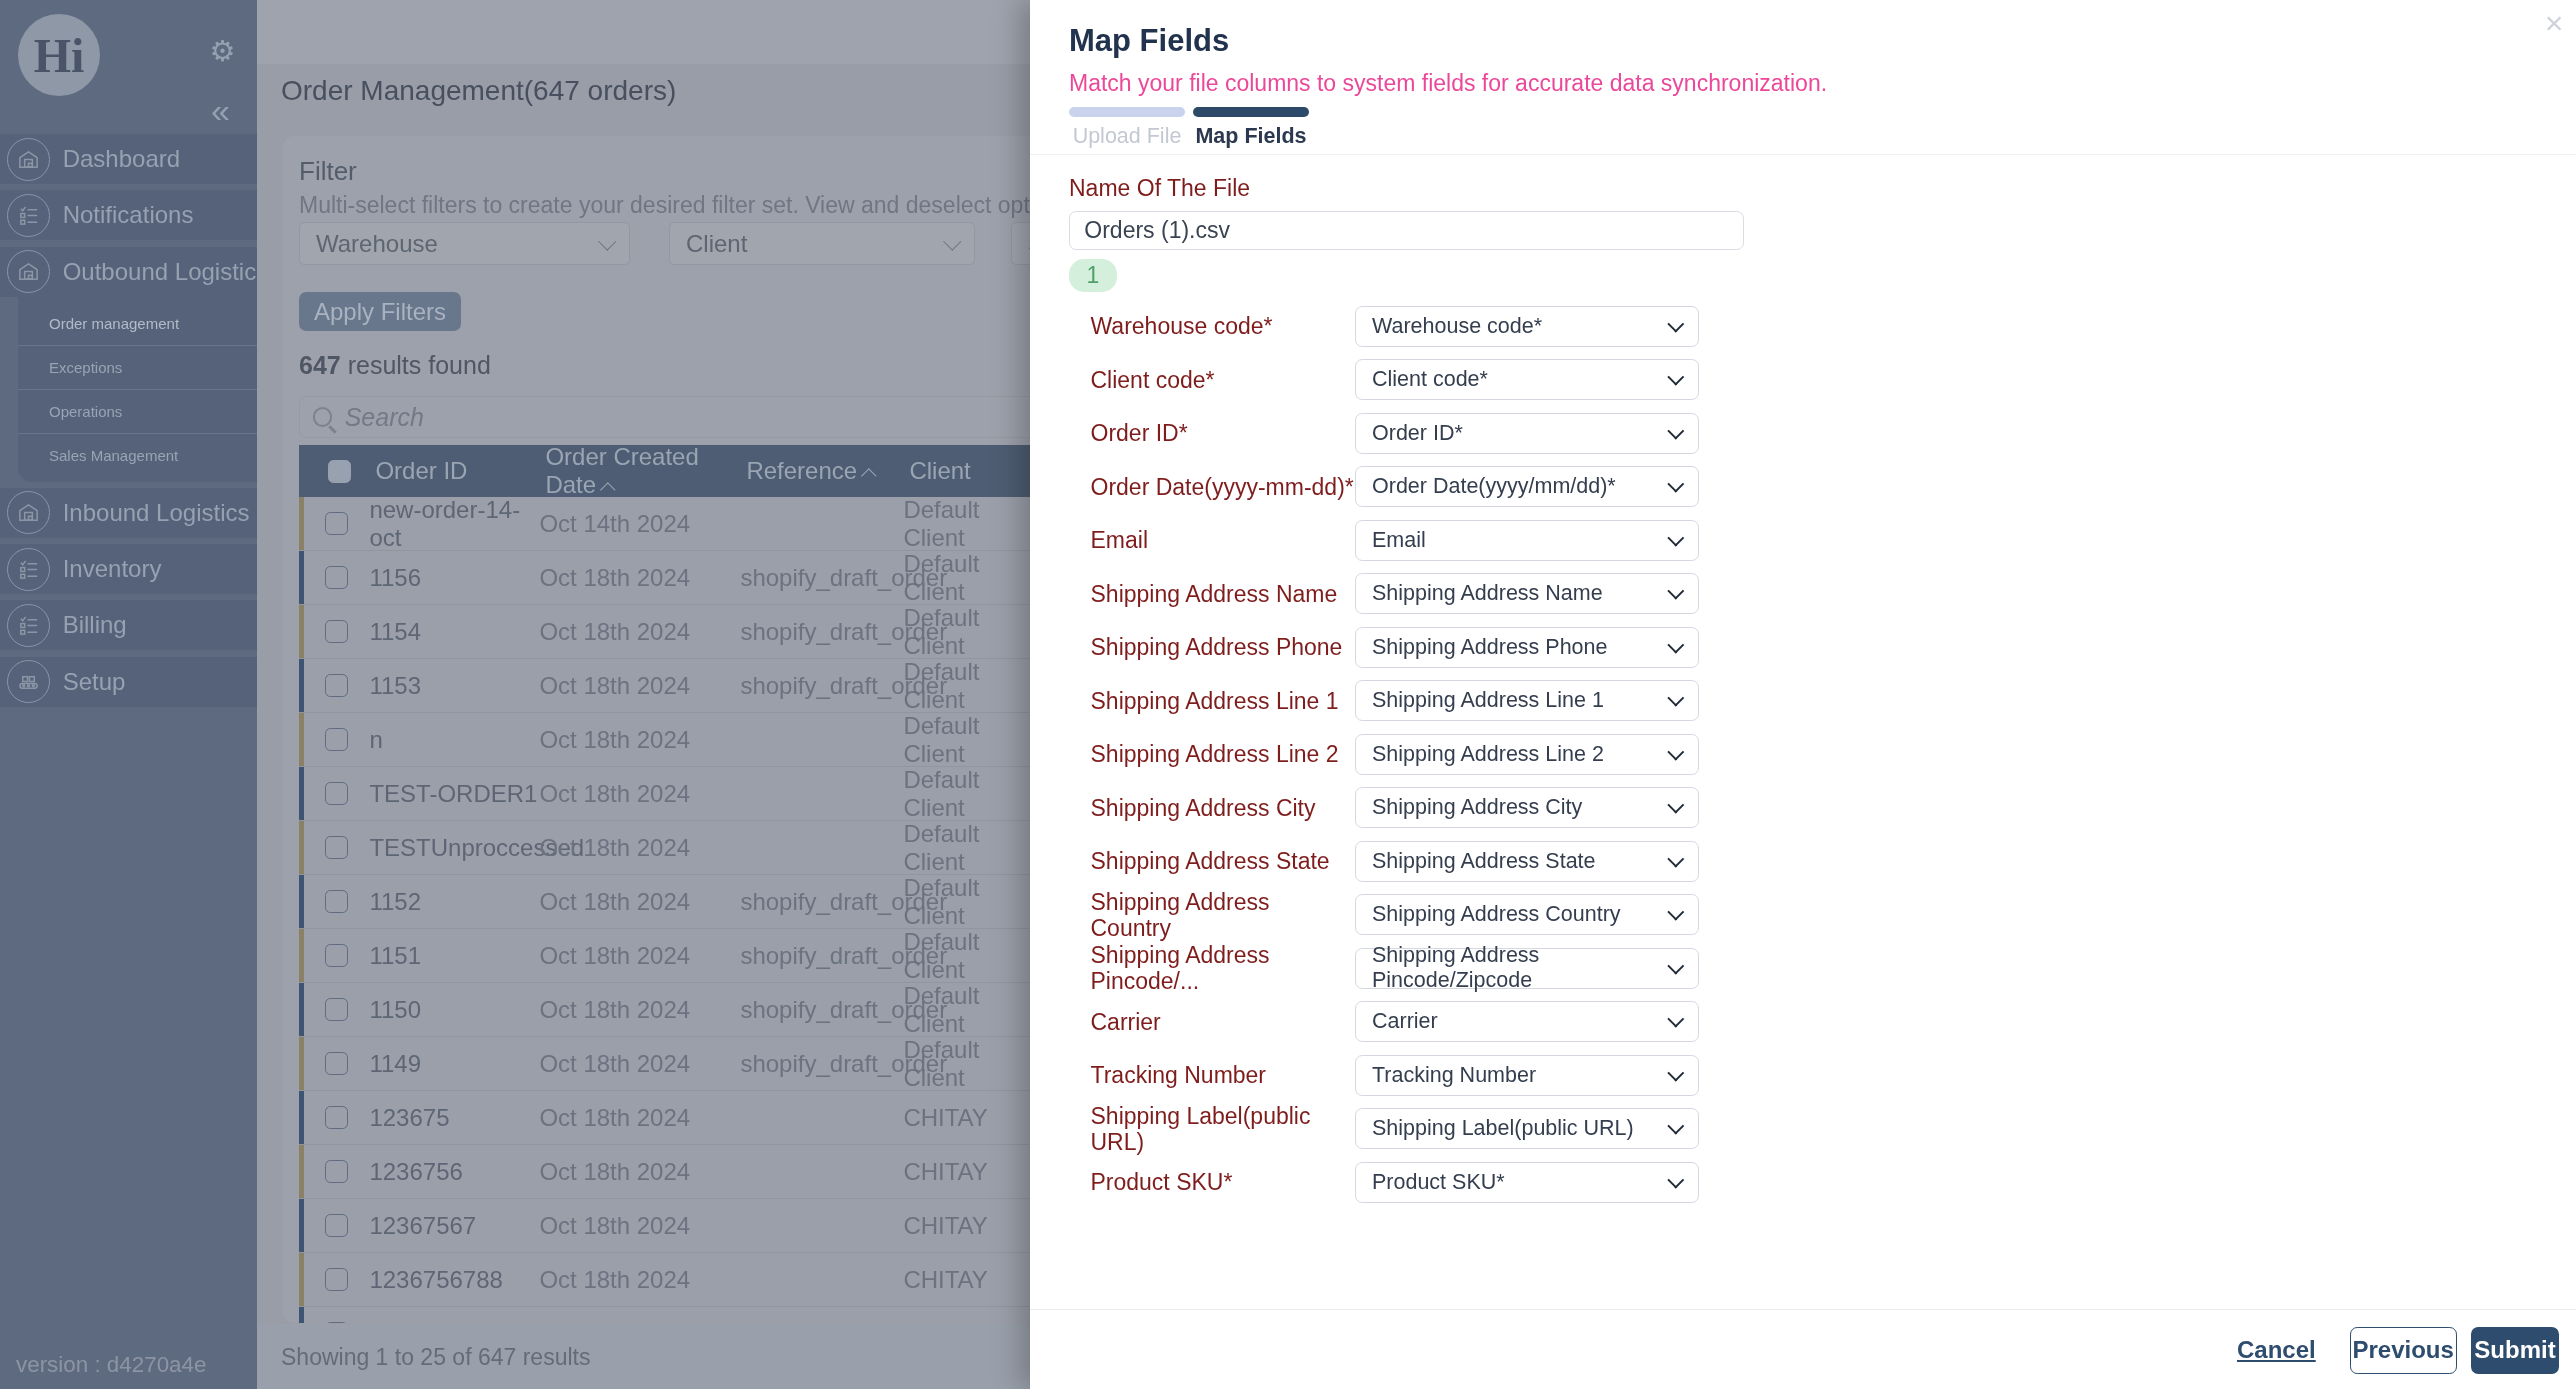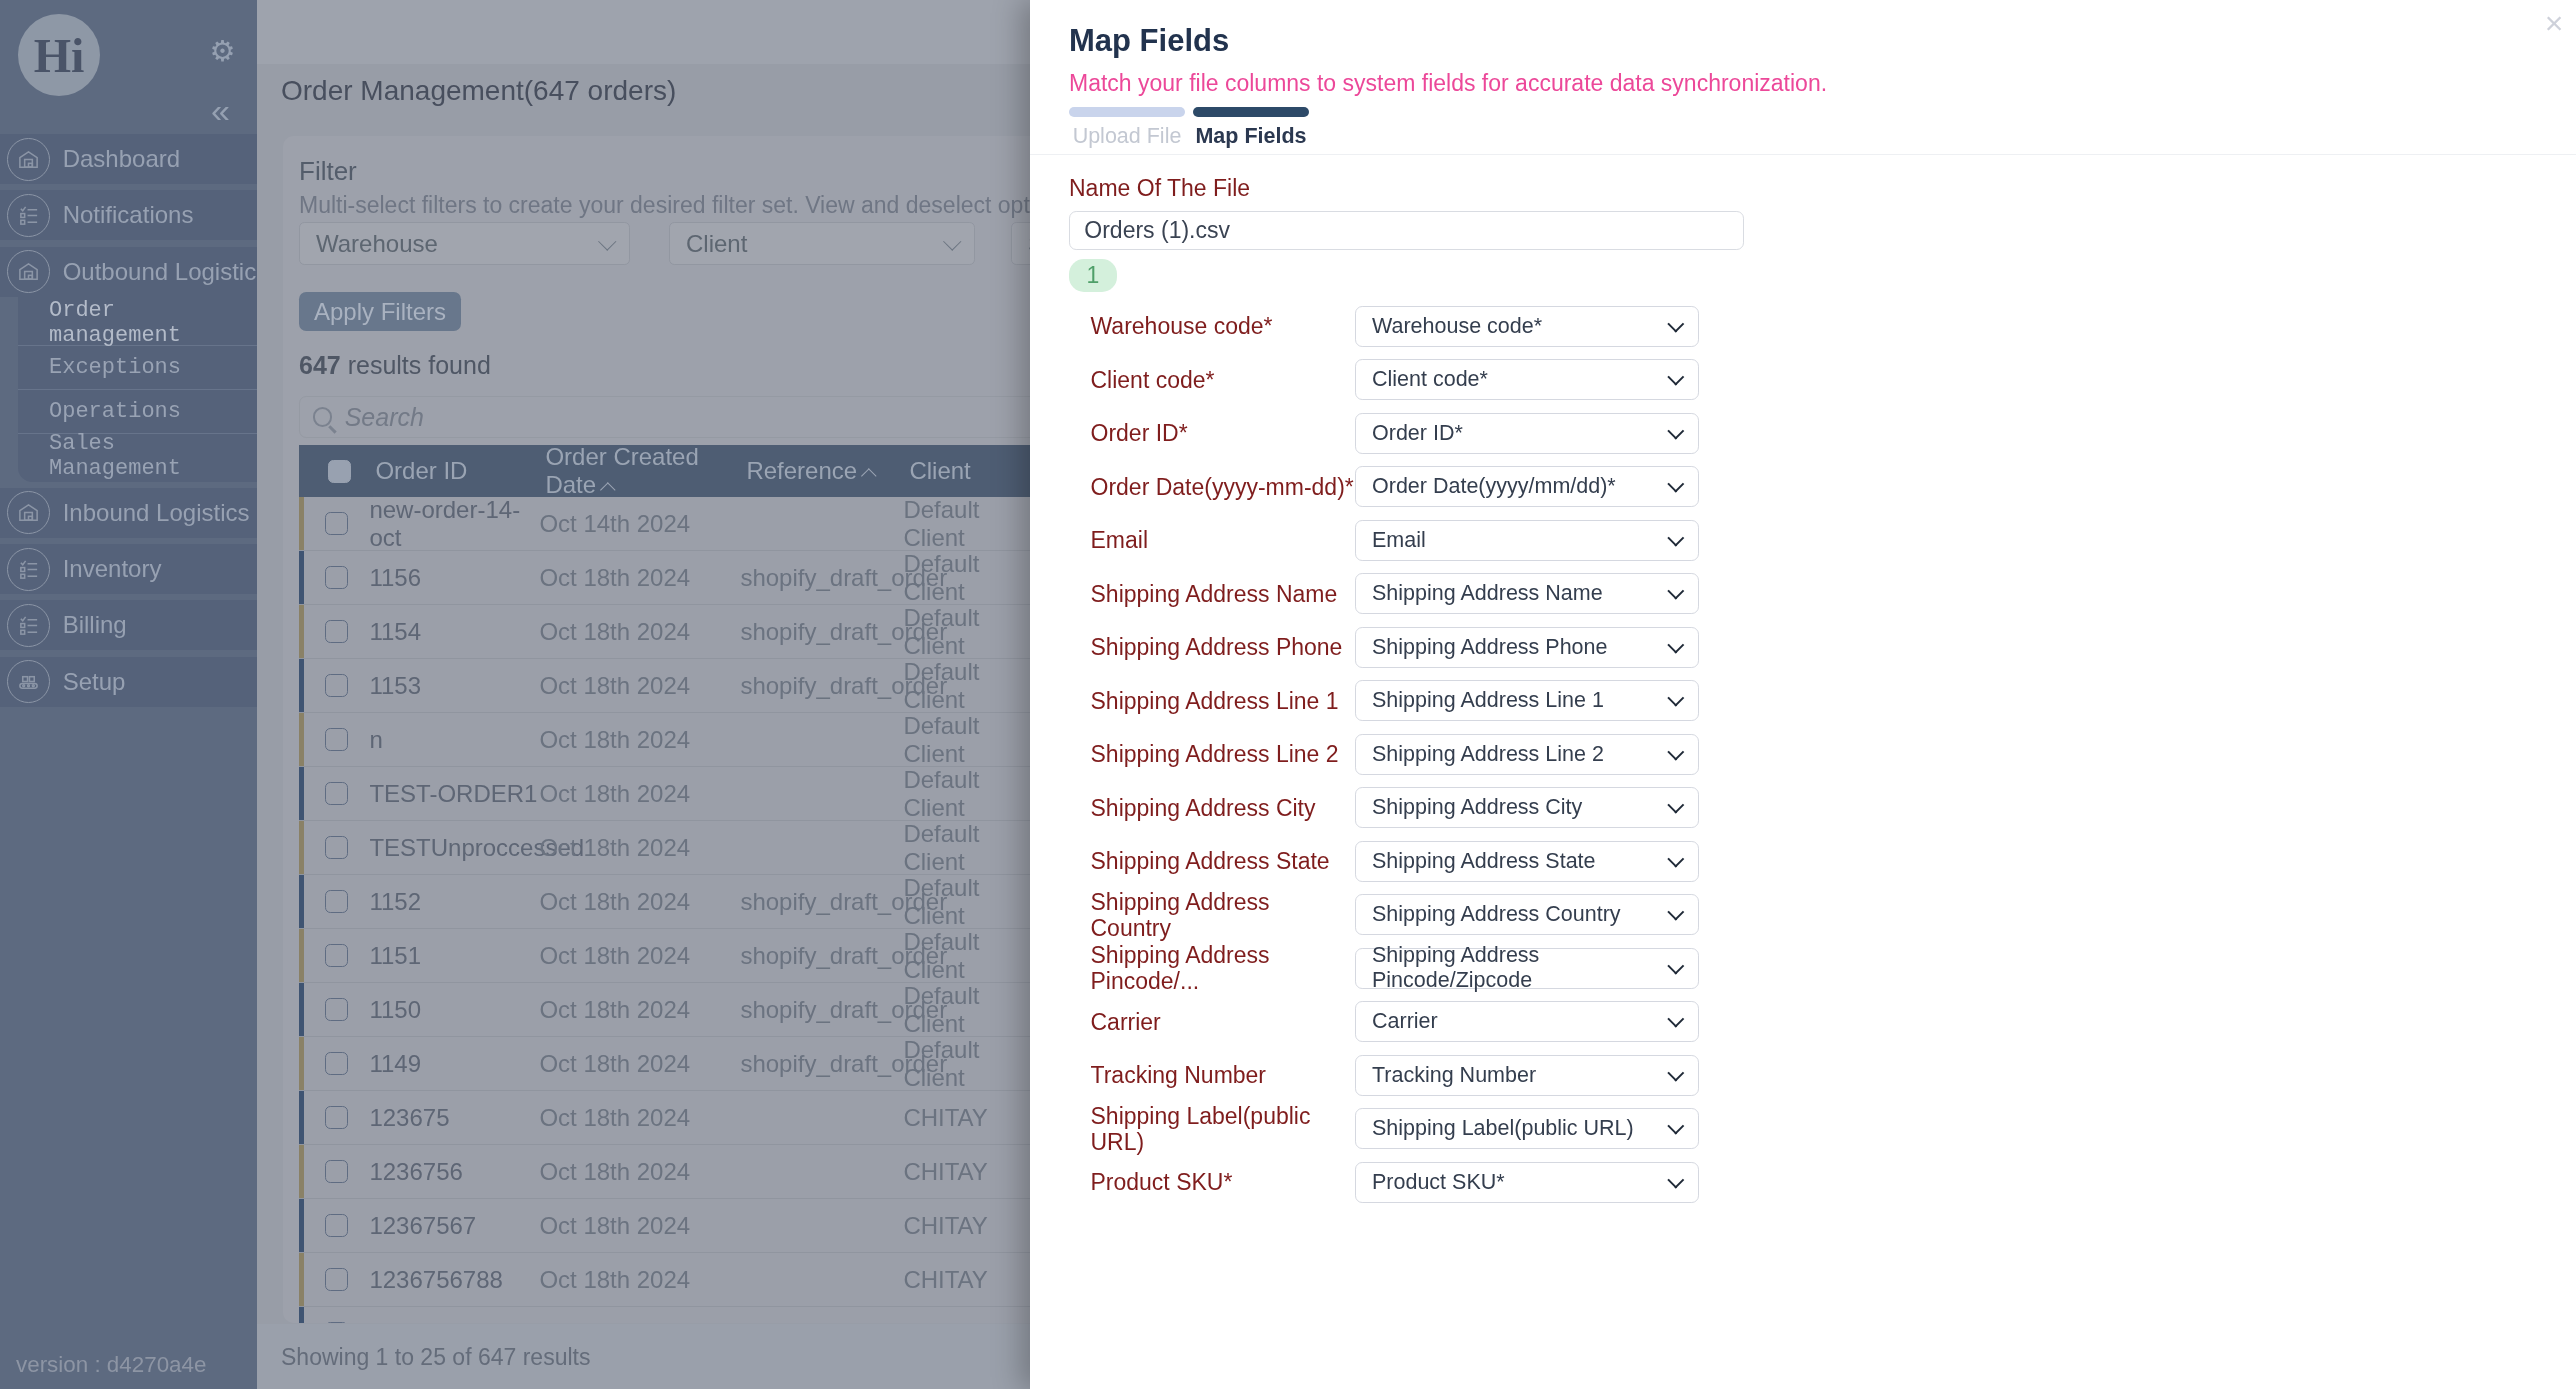--- a/index.html
+++ b/index.html
@@ -16,21 +16,21 @@
   .collapse { position:absolute; right:27px; top:93px; font-size:34px; color:#95a0b1; line-height:1; }
   .nav { position:absolute; left:0; top:134px; width:257px; }
   .nav-item { position:relative; height:50px; margin-bottom:6.3px; background:#55627a;
               display:flex; align-items:center; }
   .nav-icon { width:43px; height:43px; border-radius:50%; border:1.8px solid #8b95a6; margin-left:7.2px;
               display:flex; align-items:center; justify-content:center; flex:0 0 auto; }
   .nav-icon svg { stroke:#8b95a6; fill:none; stroke-width:1.6; }
   .nav-label { margin-left:12.5px; font-size:24px; color:#97a1b2; white-space:nowrap; }
   .submenu { background:#55627a; margin:-6.3px 0 6.3px 18px; border-radius:0 0 0 14.3px; padding:5.4px 0 3.6px 0; }
   .submenu-item { height:44px; display:flex; align-items:center; padding-left:31px;
-                  font-size:22px; color:#99a3b4; border-bottom:0.9px solid #67748b;font-family:Liberation Mono, monospace; }
+                  font-size:15px; color:#99a3b4; border-bottom:0.9px solid #67748b; }
   .submenu-item:last-child { border-bottom:none; }
   .submenu-item.active { color:#b3bbc9; }
   .version { position:absolute; left:16px; bottom:12.5px; font-size:22.4px; color:#8d95a4; }
 
   
   #main { position:absolute; left:257px; top:0; width:2319px; height:1390px; background:#989da7; z-index:1; }
   .topbar { position:absolute; left:0; top:0; width:100%; height:64px; background:#9ea3ad; }
   .page-title { position:absolute; left:24px; top:75px; font-size:28px; font-weight:400; color:#484f5e; }
   .content-card { position:absolute; left:26px; top:136px; width:1522px; height:1187px;
                   background:#9da1ab; border-radius:10.7px; overflow:hidden; }
@@ -598,16 +598,21 @@
           <div class="field-row">
             <span class="f-label">Product SKU*</span>
             <div class="fdrop">
               <span class="val">Product SKU*</span>
               <span class="chev"></span>
             </div>
           </div>
         </div>
     </div>
 
+    <div class="modal-footer">
+      <span class="cancel-link">Cancel</span>
+      <button class="prev-btn">Previous</button>
+      <button class="submit-btn">Submit</button>
+    </div>
   </div>
 
 </div>
 
 
 </body></html>

